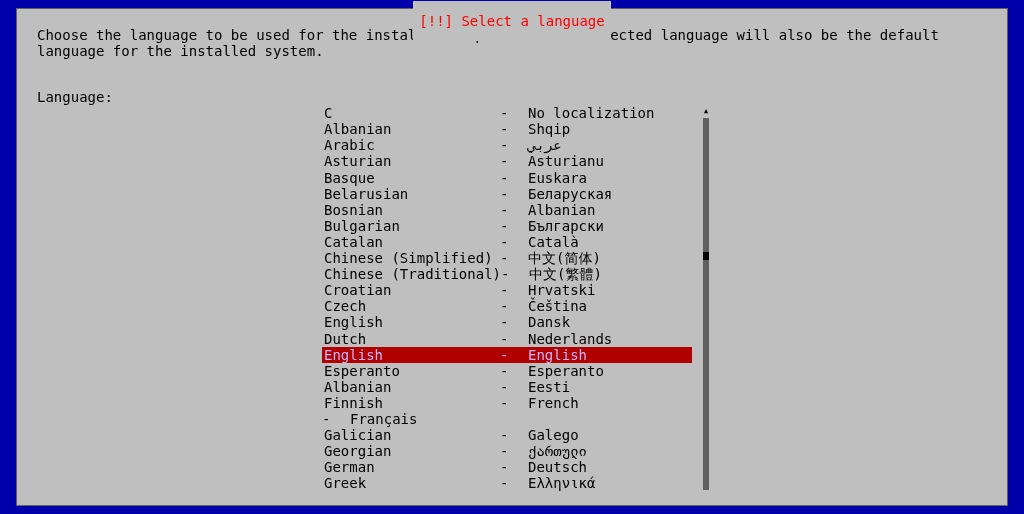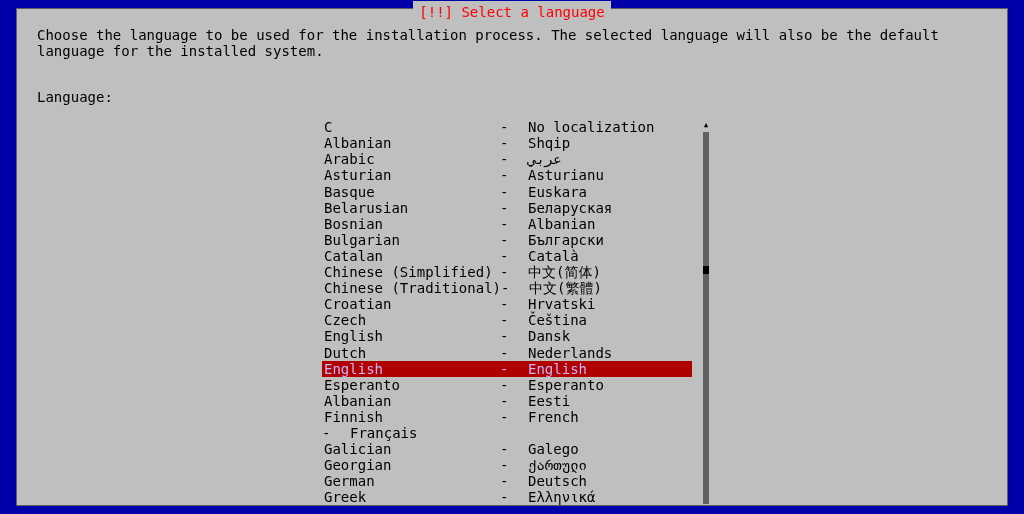--- a/index.html
+++ b/index.html
@@ -22,32 +22,31 @@
     }
     .title-row {
       position: absolute;
       top: -8px;
       width: 100%;
       text-align: center;
     }
     .title-text {
       background: #bfbfbf;
       color: #ff0000;
-      padding: 3px 6px;
+      padding: 12px 6px;
       display: inline-block;
     }
     .content {
       padding: 18px 20px 0 20px;
     }
     .instruction {
       line-height: 1.15;
       margin-bottom: 30px;
     }
     .label {
-      margin-bottom: 14px;
     }
     .list-area {
       display: flex;
       align-items: flex-start;
     }
     .list {
       width: 370px;
       margin-left: 285px;
     }
     .row {

